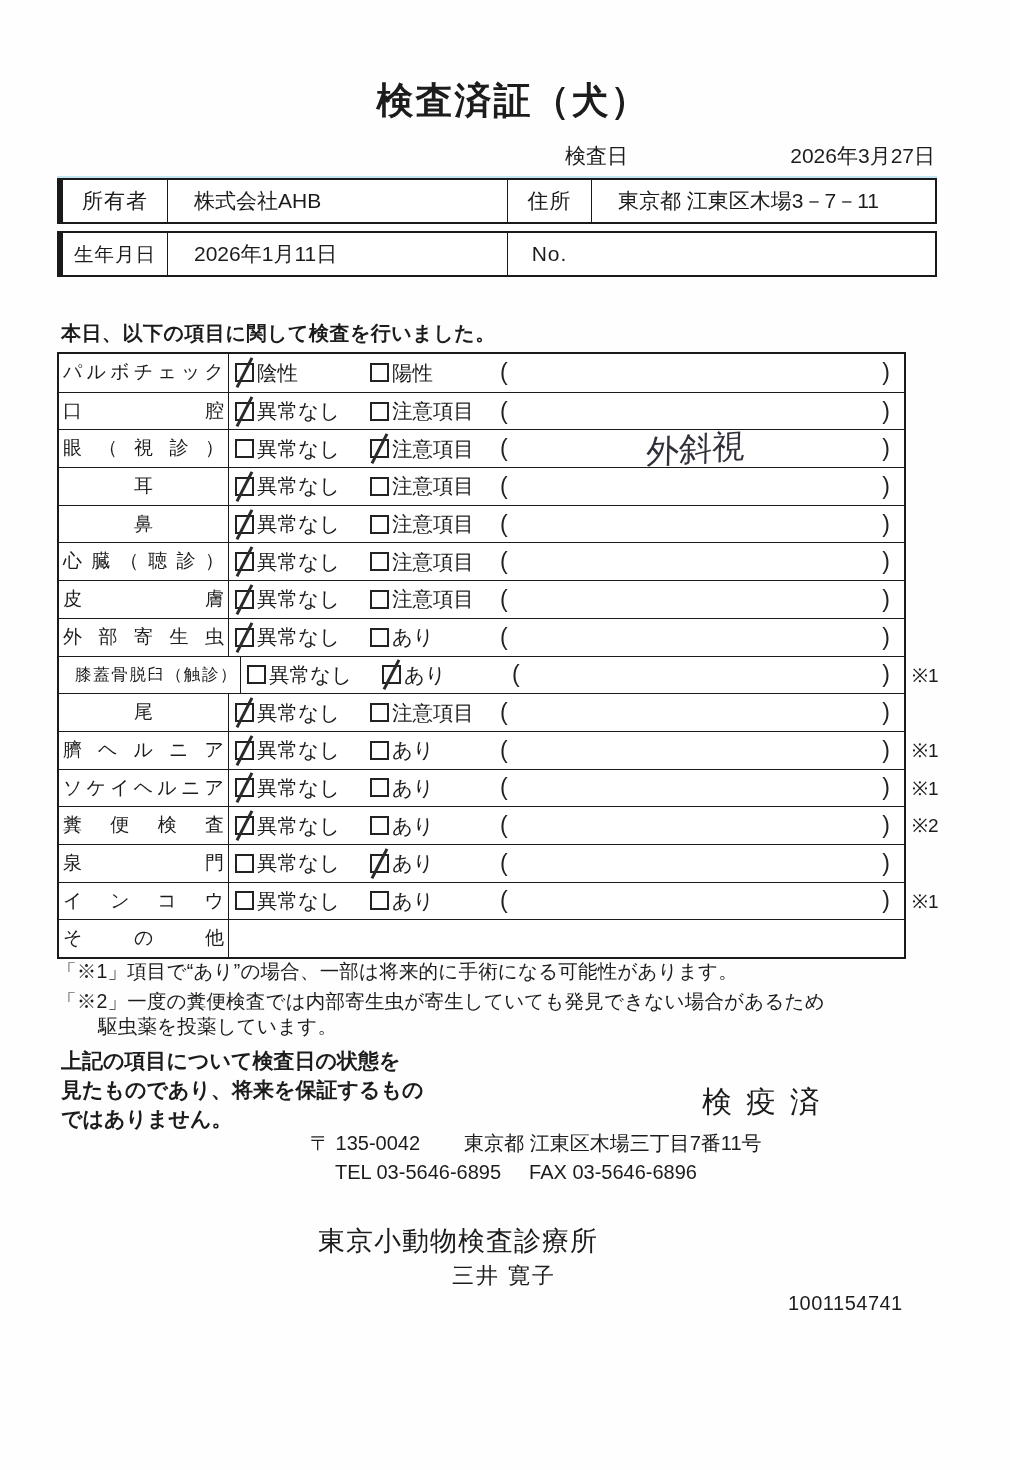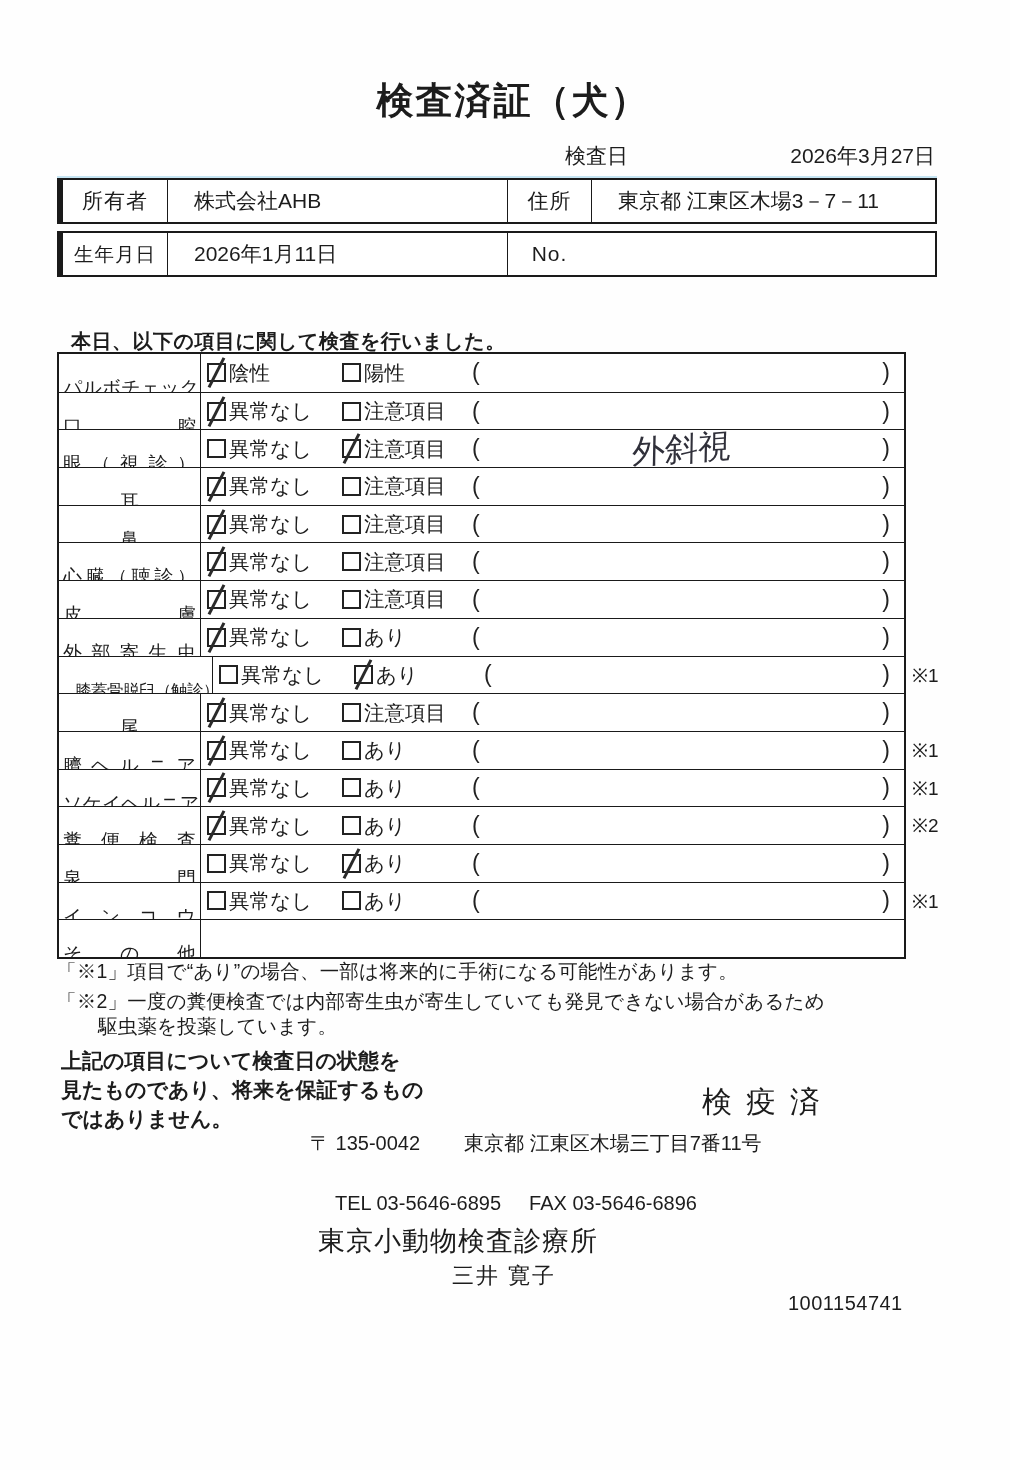--- a/index.html
+++ b/index.html
@@ -42,39 +42,39 @@
   .w-lab1 { width: 104px; }
   .w-val1 { width: 340px; }
   .w-lab2 { width: 84px; }
   .w-sex  { width: 94px; }
   .w-wlab { width: 66px; }
   .flex1 { flex: 1; }
   .weight-val { justify-content: flex-end; padding-right: 14px; gap: 16px; }
   .birth-lab { font-size: 19.5px; letter-spacing: 0; }
 
   .intro {
-    position: absolute; top: 328px; left: 61px;
-    font-size: 20px; font-weight: 600; letter-spacing: .5px; margin-left: 10px;
+    position: absolute; top: 320px; left: 61px;
+    font-size: 20px; font-weight: 600; letter-spacing: .5px;
   }
 
   
   .checklist {
     position: absolute; top: 352px; left: 57px; width: 849px;
     border: 2px solid #1a1a1a; box-sizing: border-box; background: #fff;
   }
   .check-row {
     position: relative;
     display: flex; align-items: stretch;
     height: 37.7px; box-sizing: border-box;
   }
   .check-row + .check-row { border-top: 1.5px solid #1a1a1a; }
   .item-label {
-    width: 142px; box-sizing: border-box; flex-shrink: 0;
+    width: 170px; box-sizing: border-box; flex-shrink: 0;
     border-right: 1.5px solid #1a1a1a;
-    padding: 16px 4px;
+    padding: 0 4px;
     font-size: 19px; font-weight: 500;
     line-height: 35px;
     text-align: justify; text-align-last: justify;
     overflow: hidden; white-space: nowrap;
   }
   .item-label.single { text-align-last: center; }
   .item-label.compact { font-size: 16.5px; letter-spacing: -.5px; margin-left: 12px; }
   .row-body {
     flex: 1; display: flex; align-items: center;
     padding: 0 14px 0 6px; overflow: visible;
@@ -119,21 +119,21 @@
   }
   .stamp {
     position: absolute; top: 1082px; left: 702px;
     font-size: 30px; font-weight: 500; letter-spacing: 14px; white-space: nowrap;
   }
   .postal {
     position: absolute; top: 1130px; left: 310px;
     display: flex; gap: 44px; font-size: 20px; font-weight: 500;
   }
   .tel-line {
-    position: absolute; top: 1192px; left: 335px;
+    position: absolute; top: 1161px; left: 335px;
     display: flex; gap: 28px; font-size: 20px; font-weight: 500;
   }
   .clinic {
     position: absolute; top: 1223px; left: 318px;
     font-size: 27px; font-weight: 500; letter-spacing: 1px;
   }
   .examiner {
     position: absolute; top: 1261px; left: 452px;
     font-size: 22px; font-weight: 500; letter-spacing: 2px;
   }

